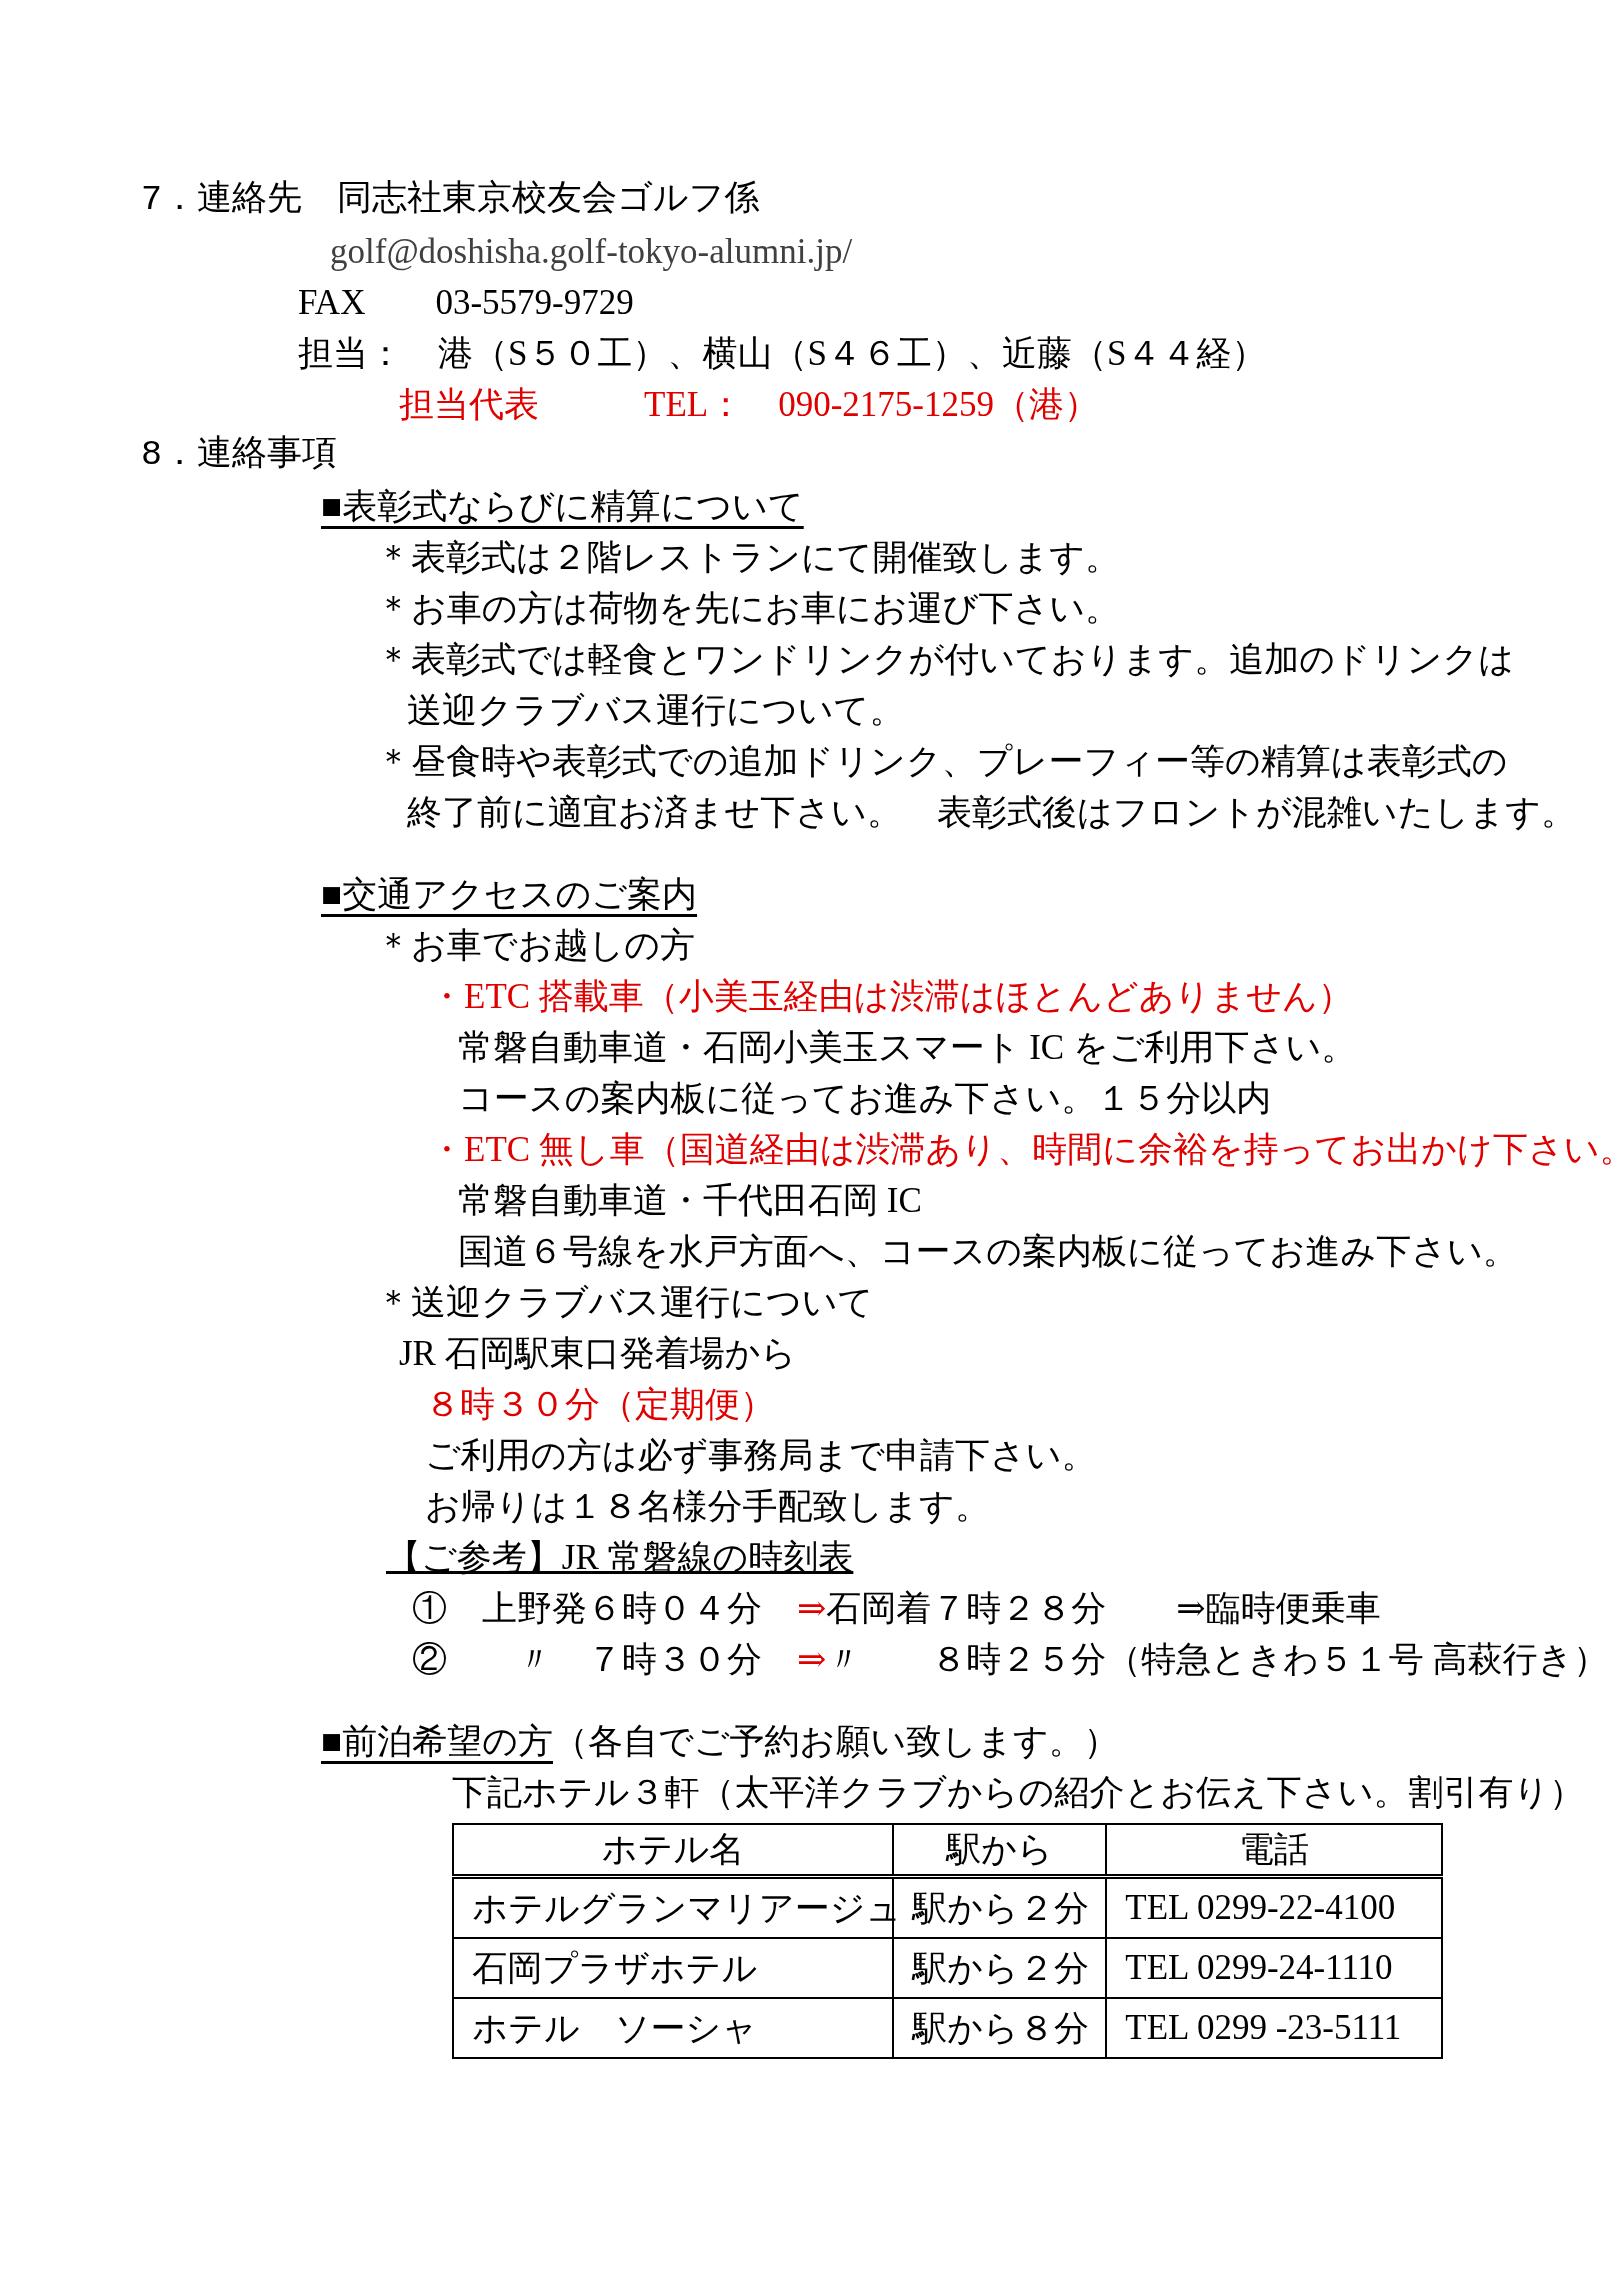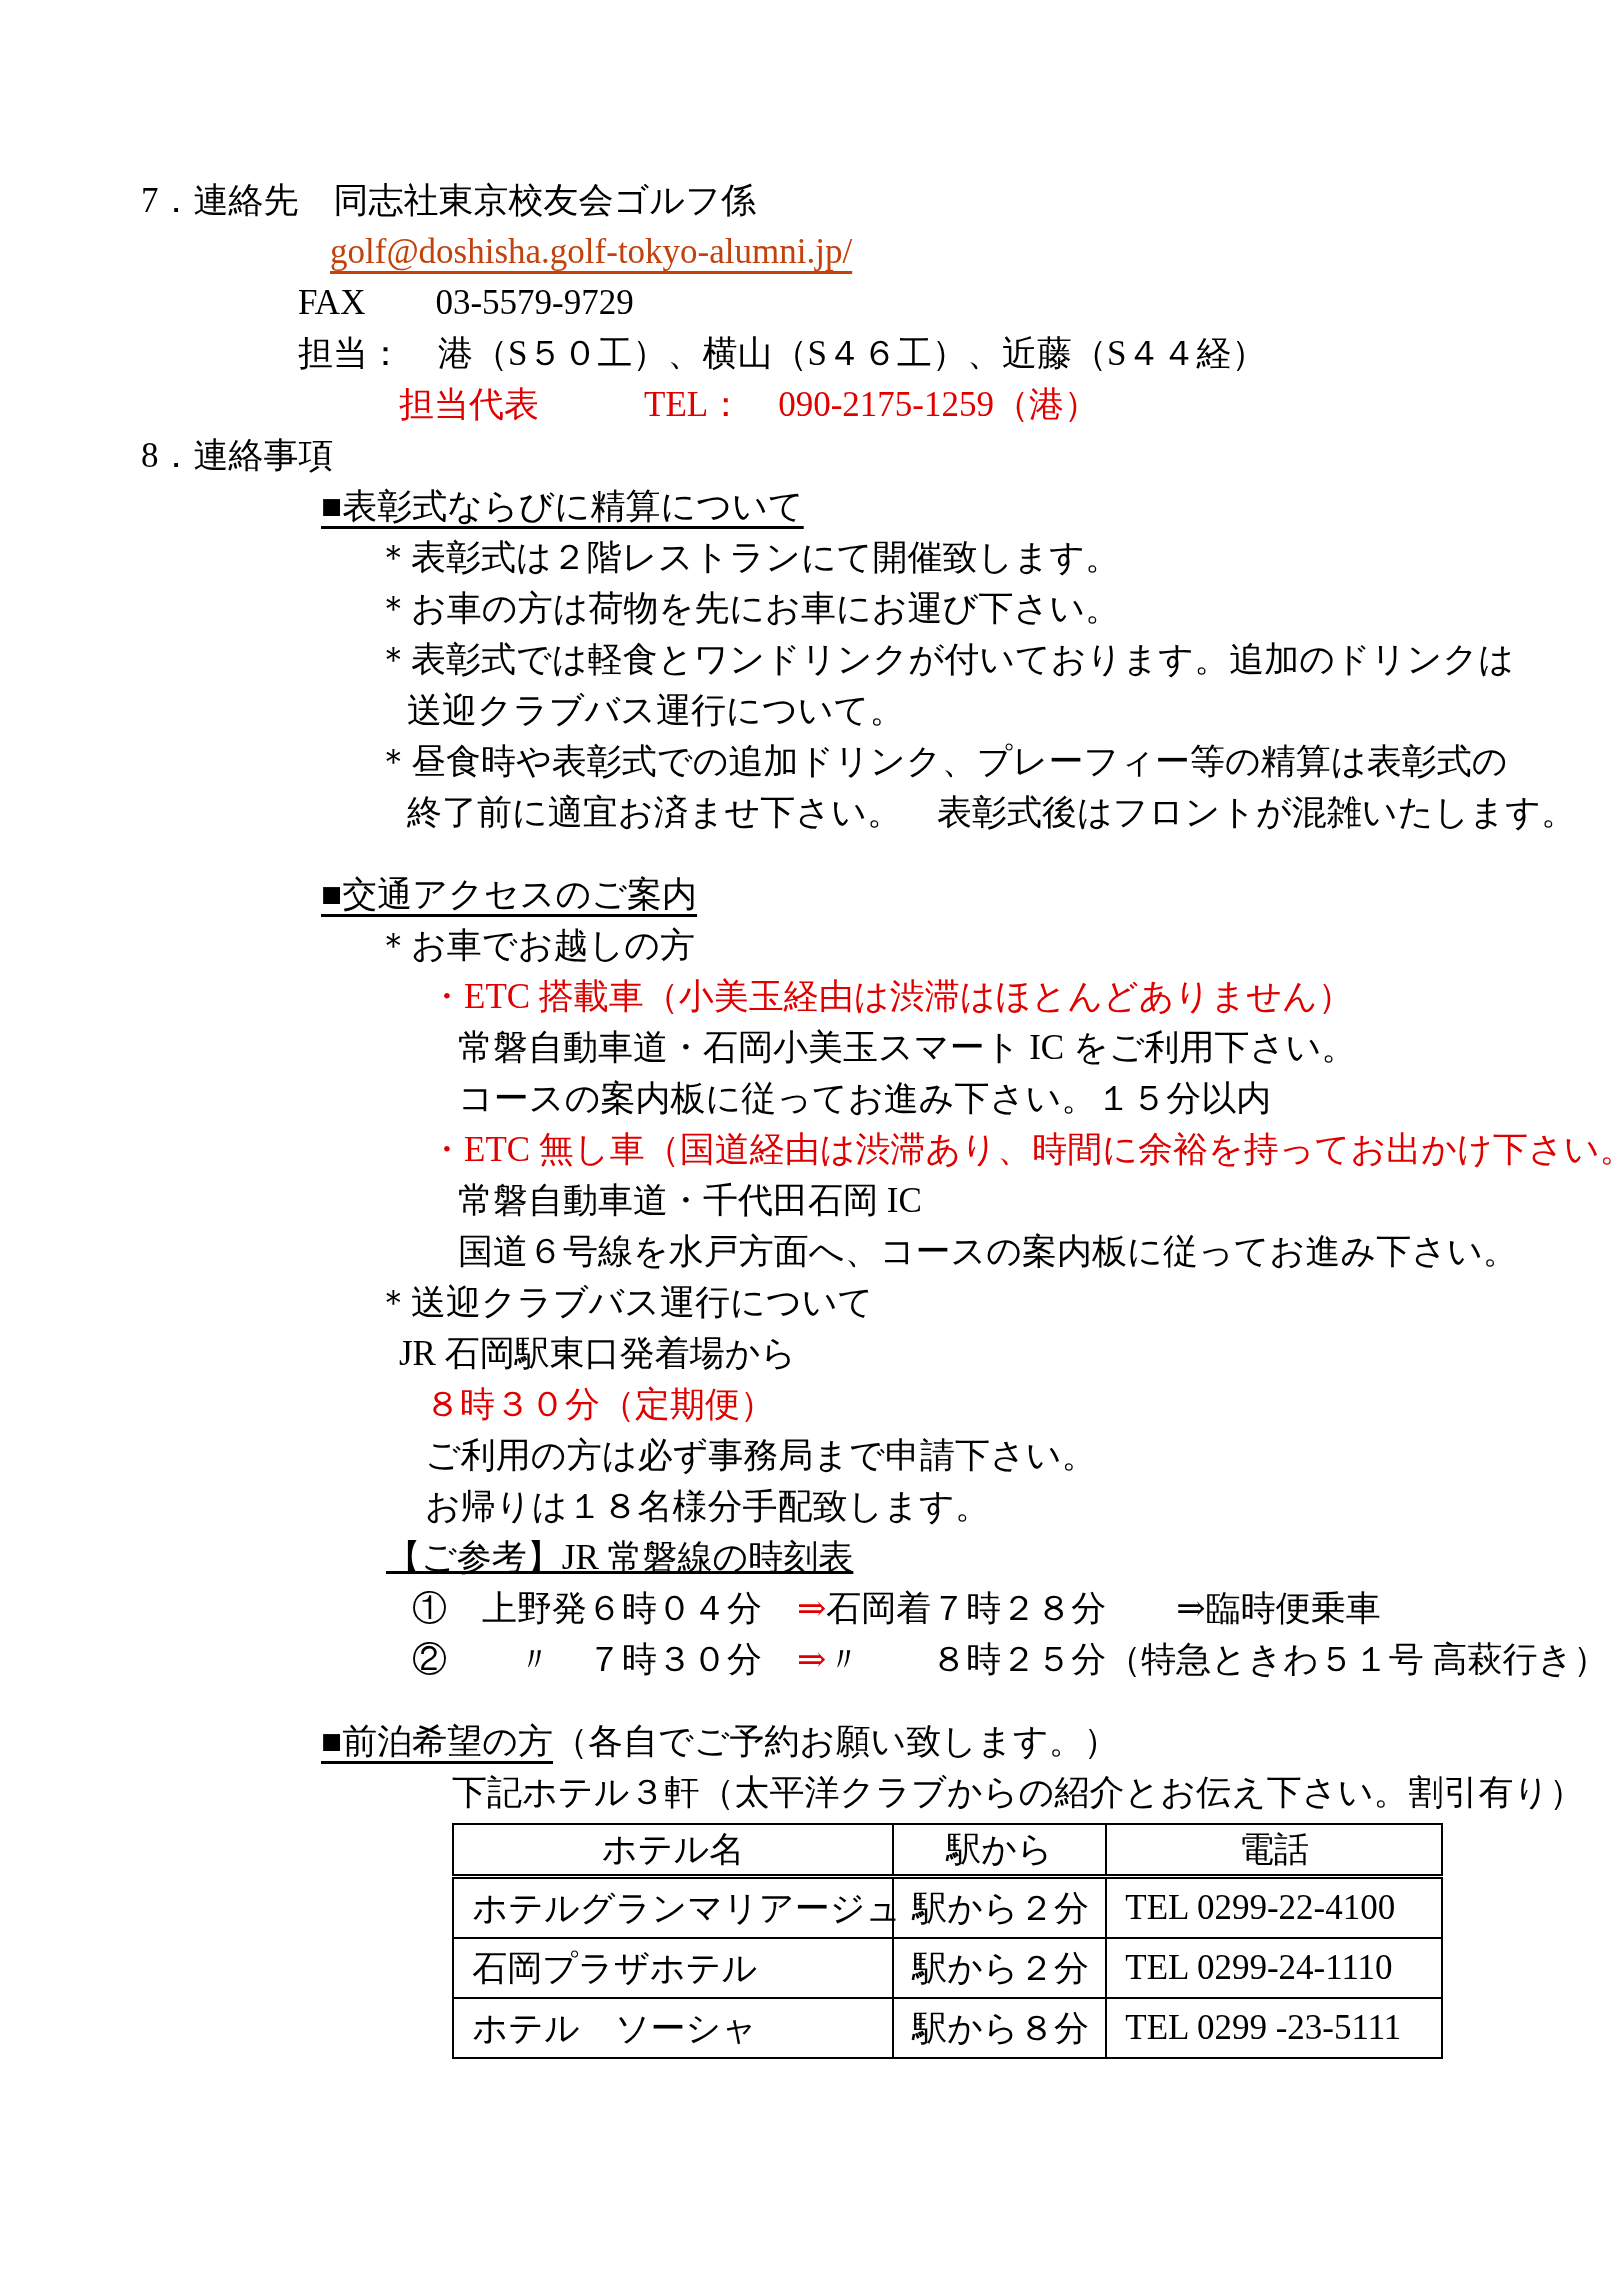--- a/index.html
+++ b/index.html
@@ -15,21 +15,21 @@
   .content { padding-top: 175px; }
   .line {
     height: 51px;
     line-height: 51px;
     font-size: 35px;
     white-space: pre;
   }
   .gap { height: 31px; }
 
   
-  .in-sec     { padding-left: 141px; }
+  .in-sec     { padding-left: 141px; font-family: Liberation Mono, monospace; }
   .in-email   { padding-left: 330px; }
   .in-contact { padding-left: 298px; }
   .in-rep     { padding-left: 399px; }
   .in-h       { padding-left: 321px; }
   .in-b       { padding-left: 376px; }
   .in-bc      { padding-left: 407px; }
   .in-etc     { padding-left: 429px; }
   .in-etcc    { padding-left: 458px; }
   .in-jr      { padding-left: 399px; }
   .in-bus     { padding-left: 425px; }
@@ -37,22 +37,21 @@
   .in-train   { padding-left: 412px; }
   .in-hotel   { padding-left: 452px; }
 
   .red { color: #e00000; }
   .underline {
     text-decoration: underline;
     text-decoration-thickness: 2.6px;
     text-underline-offset: 7.9px;
   }
   .link {
-    color: #c2410c;
-    text-decoration: underline;
+    color: #404040;
     text-decoration-thickness: 2.6px;
     text-underline-offset: 7.9px;
     cursor: pointer;
   }
 
   table.hotel-table {
     margin-left: 452px;
     margin-top: 5.2px;
     border-collapse: collapse;
     width: 989px;

